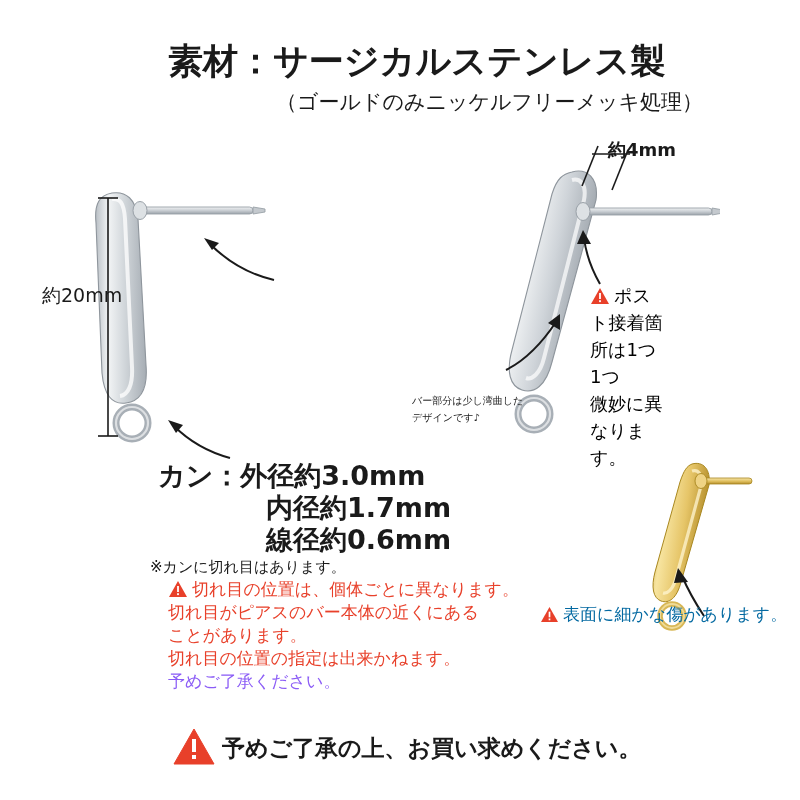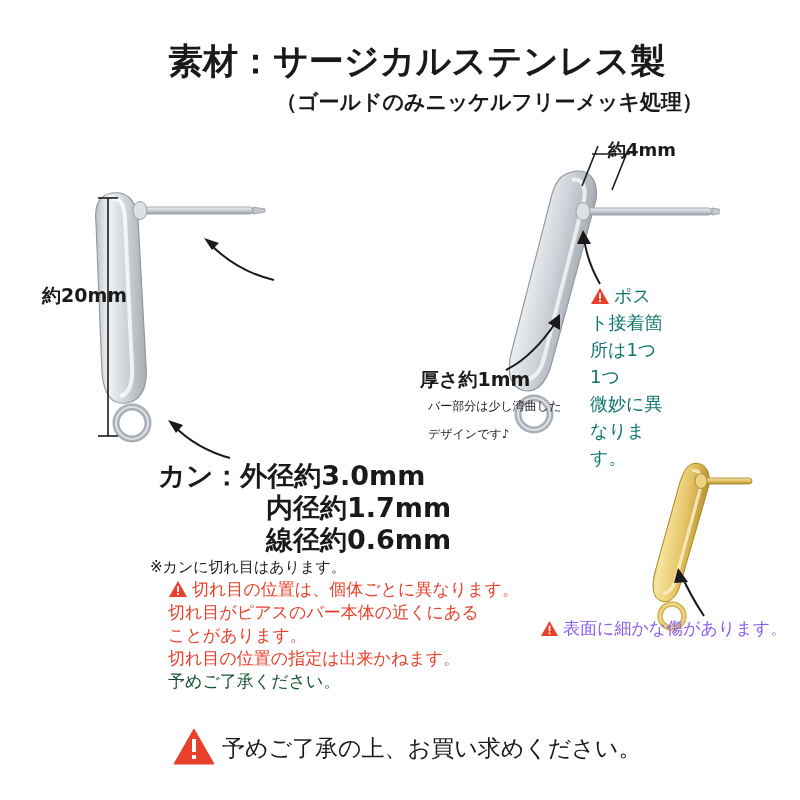--- a/index.html
+++ b/index.html
@@ -29,36 +29,36 @@
     top: 38px;
     font-size: 35px;
     font-weight: bold;
     letter-spacing: 0px;
     white-space: nowrap;
   }
   .title-sub {
     left: 276px;
     top: 88px;
     font-size: 21px;
-    font-weight: bold;
+    font-weight: normal;
     white-space: nowrap;
   }
 
   
   .txt { white-space: nowrap; }
   .blk { white-space: pre-line; }
 
   .t-post {
     left: 196px; top: 278px;
     font-size: 21px; font-weight: bold;
     line-height: 30px;
   }
   .t-20mm {
     left: 42px; top: 283px;
-    font-size: 19px; font-weight: bold;
+    font-size: 19px; font-weight: normal;
   }
   .t-4mm {
     left: 608px; top: 138px;
     font-size: 18px; font-weight: bold;
   }
   .t-kan {
     left: 158px; top: 460px;
     font-size: 27px; font-weight: bold;
     line-height: 32px;
   }
@@ -67,48 +67,48 @@
     font-size: 15px;
     line-height: 22px;
   }
   .t-warn-block {
     left: 168px; top: 578px;
     font-size: 17px;
     line-height: 23px;
     color: #e8402a;
   }
   .t-warn-block .last {
-    color: #14532d;
+    color: #8b5cf6;
   }
   .t-thick {
     left: 420px; top: 366px;
     font-size: 19px; font-weight: bold;
     line-height: 26px;
   }
   .t-thick-sub {
-    left: 428px; top: 392px;
-    font-size: 12px;
-    line-height: 28px;
+    left: 412px; top: 392px;
+    font-size: 10px;
+    line-height: 17px;
     font-weight: normal;
   }
   .t-post-red {
     left: 590px; top: 282px;
     font-size: 18px;
-    color: #0f766e;
+    color: #000000;
     line-height: 27px;
   }
   .t-gold-red {
-    left: 540px; top: 617px;
+    left: 540px; top: 603px;
     font-size: 17px;
-    color: #8b5cf6;
+    color: #0369a1;
   }
   .t-footer {
     left: 222px; top: 733px;
     font-size: 23px;
-    font-weight: normal;
+    font-weight: bold;
   }
 
   .warn-tri { display: inline-block; vertical-align: -3px; margin-right: 4px; }
 
   svg { display: block; }
 </style>
 </head>
 <body>
 
 <div class="page">
@@ -224,21 +224,20 @@
         <rect x="9.1" y="13.2" width="1.8" height="1.9" fill="#ffffff"></rect>
       </svg>
     </span><span class="blk" style="display:inline">ポスト接着箇所は1つ1つ
 微妙に異なります。</span>
   </div>
 
   <svg class="abs" style="left:500px; top:310px;" width="80" height="66" viewBox="0 0 80 66">
     <path d="M 6 60 C 22 52 40 36 56 12" stroke="#1a1a1a" stroke-width="2" fill="none"></path>
     <path d="M 60 4 L 60 20 L 48 13 Z" fill="#1a1a1a"></path>
   </svg>
-  <div class="abs t-thick txt">厚さ約1mm</div>
   <div class="abs t-thick-sub blk">バー部分は少し湾曲した
 デザインです♪</div>
 
   <svg class="abs" style="left:648px; top:452px;" width="110" height="190" viewBox="0 0 110 190">
     <defs>
       <linearGradient id="barGradG" x1="0.05" y1="0" x2="0.95" y2="0.3">
         <stop offset="0%" stop-color="#c9a747"></stop>
         <stop offset="30%" stop-color="#f7e49f"></stop>
         <stop offset="65%" stop-color="#e6c568"></stop>
         <stop offset="100%" stop-color="#b8922f"></stop>

